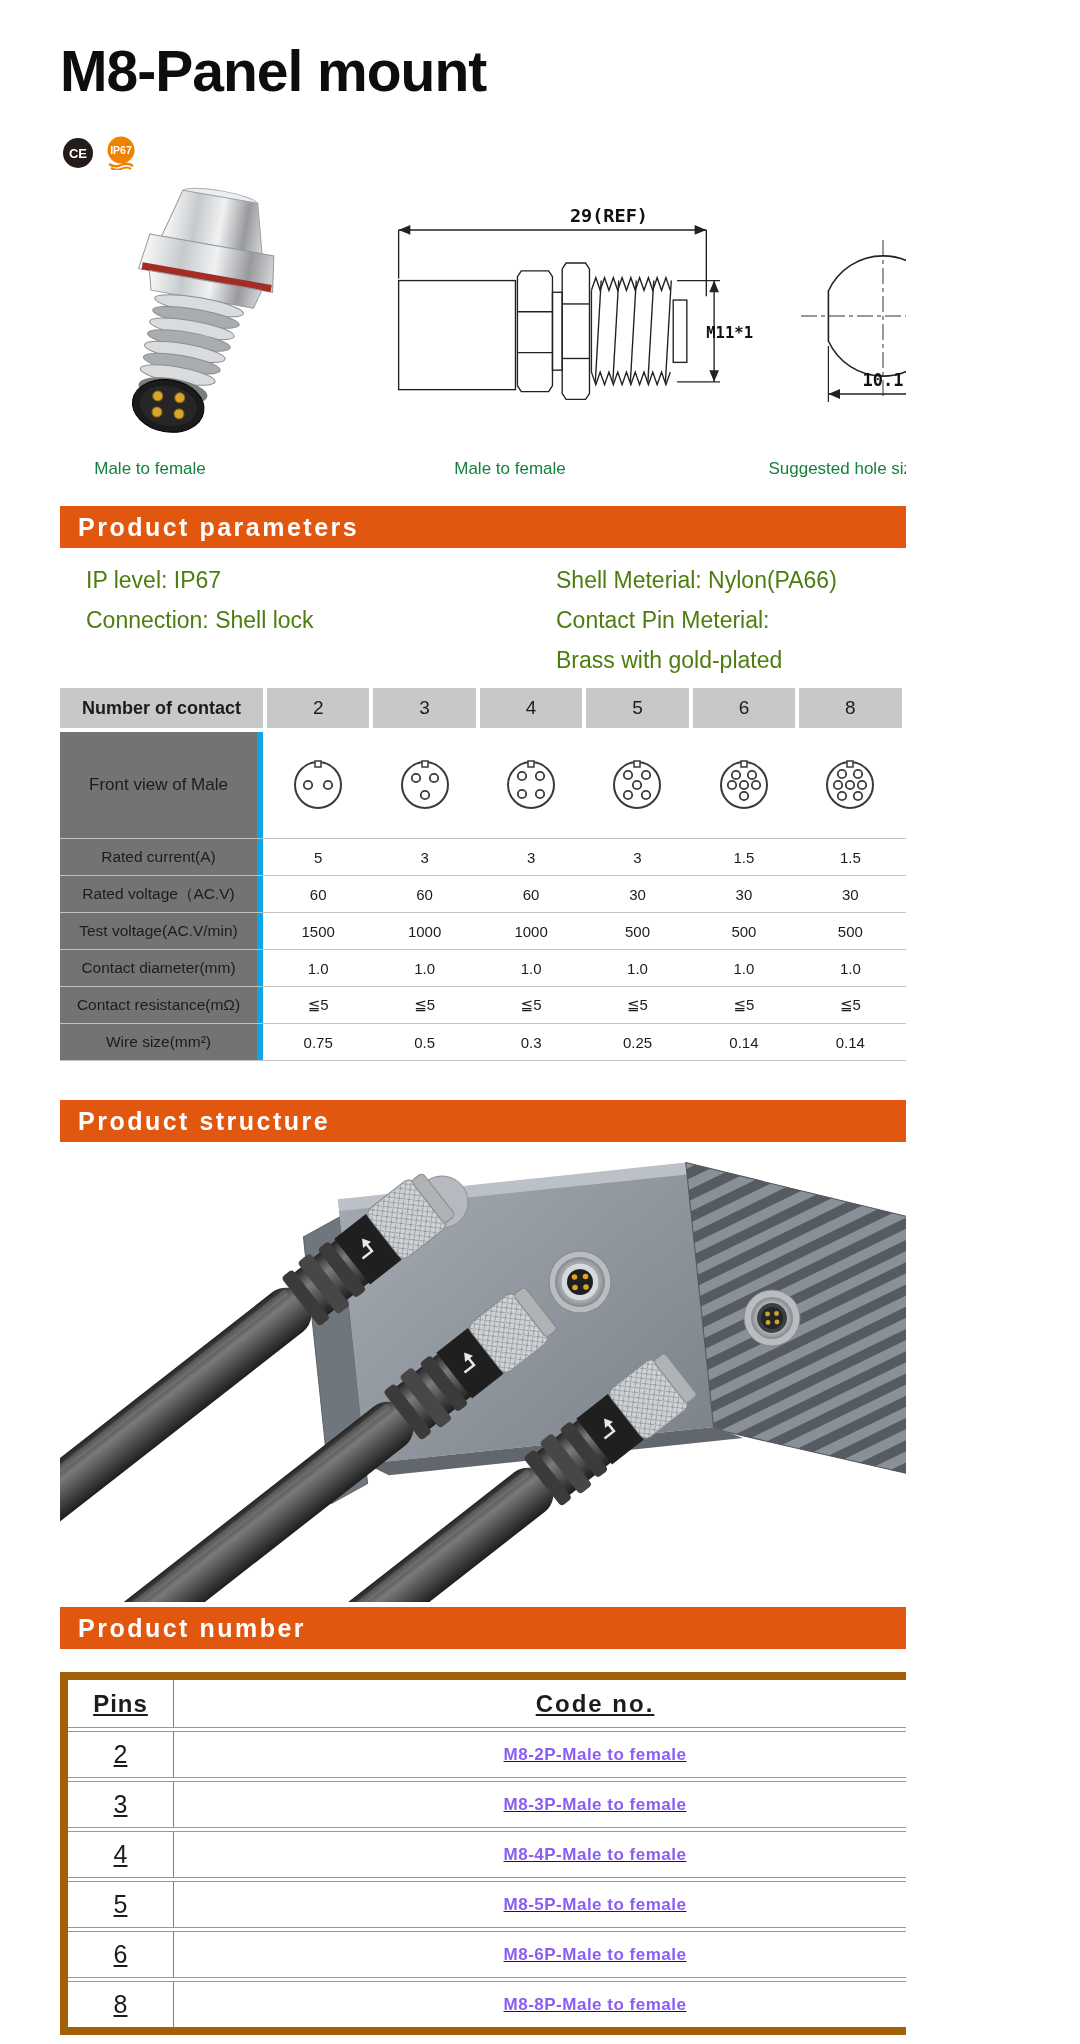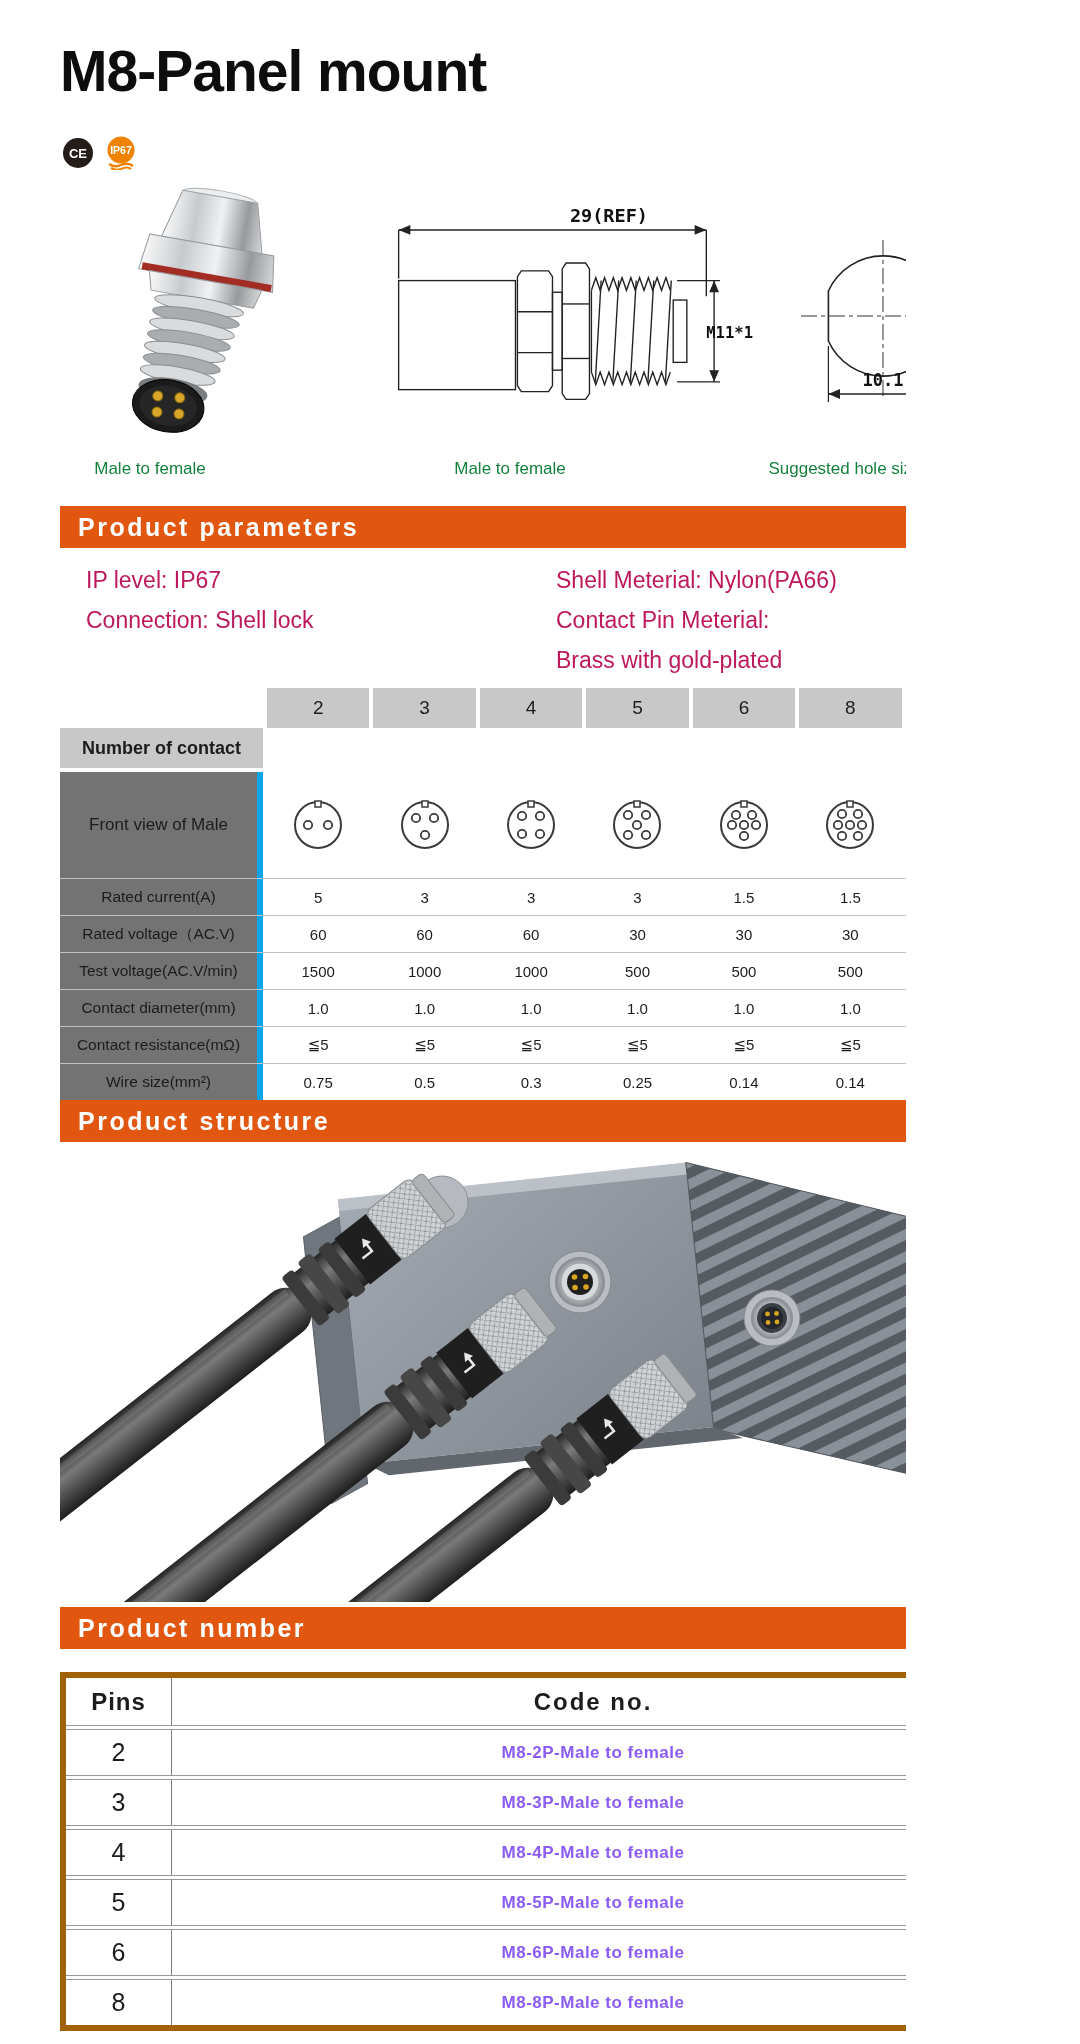--- a/index.html
+++ b/index.html
@@ -15,41 +15,41 @@
   .caption { position:absolute; top:459px; transform:translateX(-50%);
              color:#15803d; font-size:17px; white-space:nowrap; }
 
   .banner { position:absolute; left:60px; width:948px; height:42px; background:#E2570F;
             color:#fff; display:flex; align-items:center; padding-left:18px;
             box-sizing:border-box; font-size:25px; font-weight:bold; letter-spacing:2.5px; }
   #banner-params   { top:506px; }
   #banner-structure{ top:1100px; }
   #banner-number   { top:1607px; }
 
-  .params { position:absolute; top:560px; font-size:23px; color:#be185d; line-height:40px; }
+  .params { position:absolute; top:560px; font-size:23px; color:#4d7c0f; line-height:40px; }
   .params.left  { left:86px; }
   .params.right { left:556px; }
 
   
   .spec { position:absolute; left:60px; top:688px; width:948px; }
   .srow { display:grid; grid-template-columns:203px repeat(7,1fr); column-gap:4px; }
   .srow > div { display:flex; align-items:center; justify-content:center; }
   .shead { margin-bottom:4px; }
   .shead > div { background:#C8C8C8; height:40px; font-size:19px; }
-  .shead .slabel { font-weight:bold; font-size:18px; background:#C8C8C8; border-right:none;margin-top:40px; }
+  .shead .slabel { font-weight:bold; font-size:18px; background:#C8C8C8; border-right:none; }
   .sbody { border-bottom:1px solid #c2c2c2; }
   .slabel { background:#737373; border-right:6px solid #0ea5e9; }
   .row-front { height:106px; font-size:17px; }
   .row-spec  { height:36px; font-size:15.5px; }
   .row-spec .sval { font-size:15px; }
   .pinsvg { width:54px; height:54px; }
 
   
   .pn { position:absolute; left:60px; top:1672px; width:948px;
-        border:6px solid #a16207; background:#fff; }
+        border:8px solid #a16207; background:#fff;text-decoration:underline; }
   .pnrow { display:grid; grid-template-columns:106px 1fr;
            border-top:1px solid #989898; border-bottom:1px solid #989898;
            margin-top:3px; background:#fff; }
   .pnrow:first-child { margin-top:0; border-top:none; }
   .pnrow:last-child  { border-bottom:none; }
   .pnrow > div { display:flex; align-items:center; justify-content:center; }
   .pn-pins { border-right:1.5px solid #7e7e7e; }
   .pnhead { height:47px; font-weight:bold; }
   .pnhead .pn-pins { font-size:24px; letter-spacing:1px; }
   .pnhead .pn-code { font-size:24px; letter-spacing:2px; }

